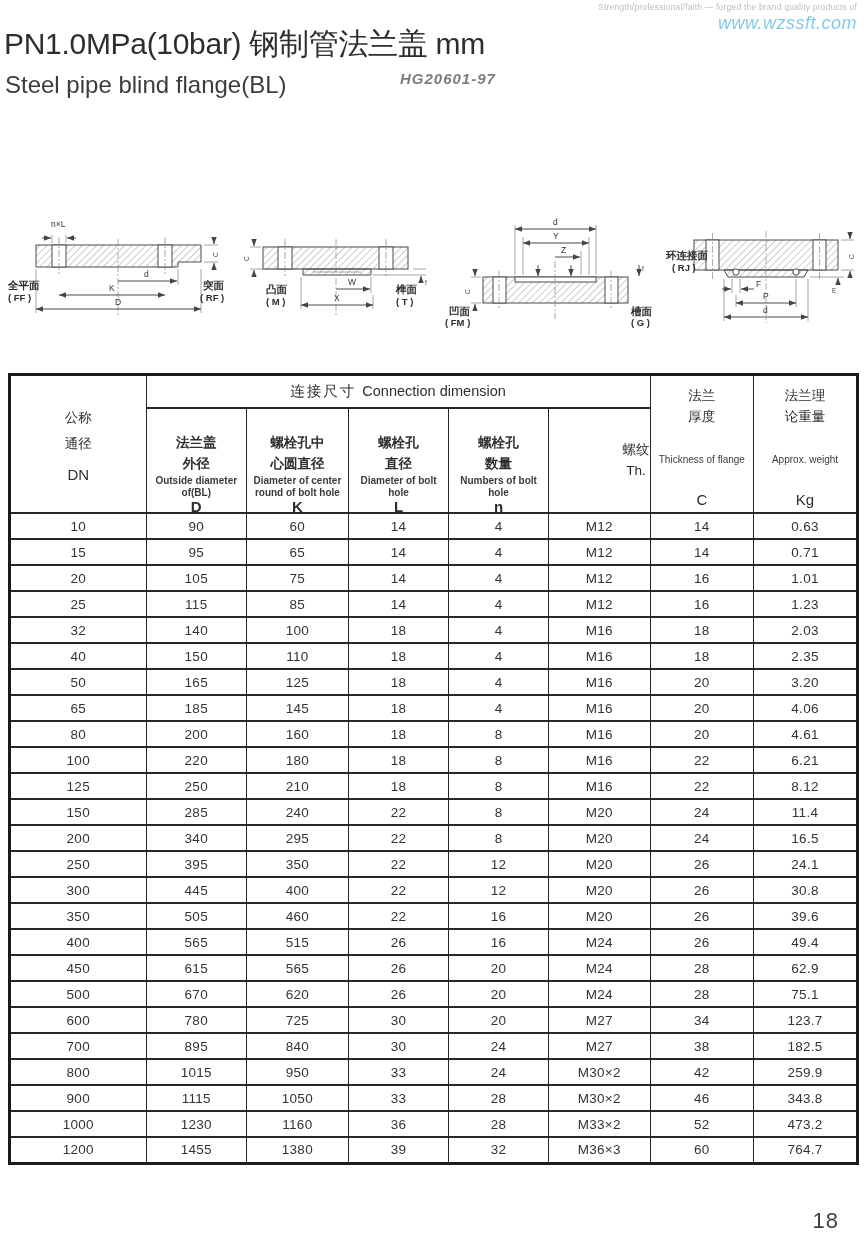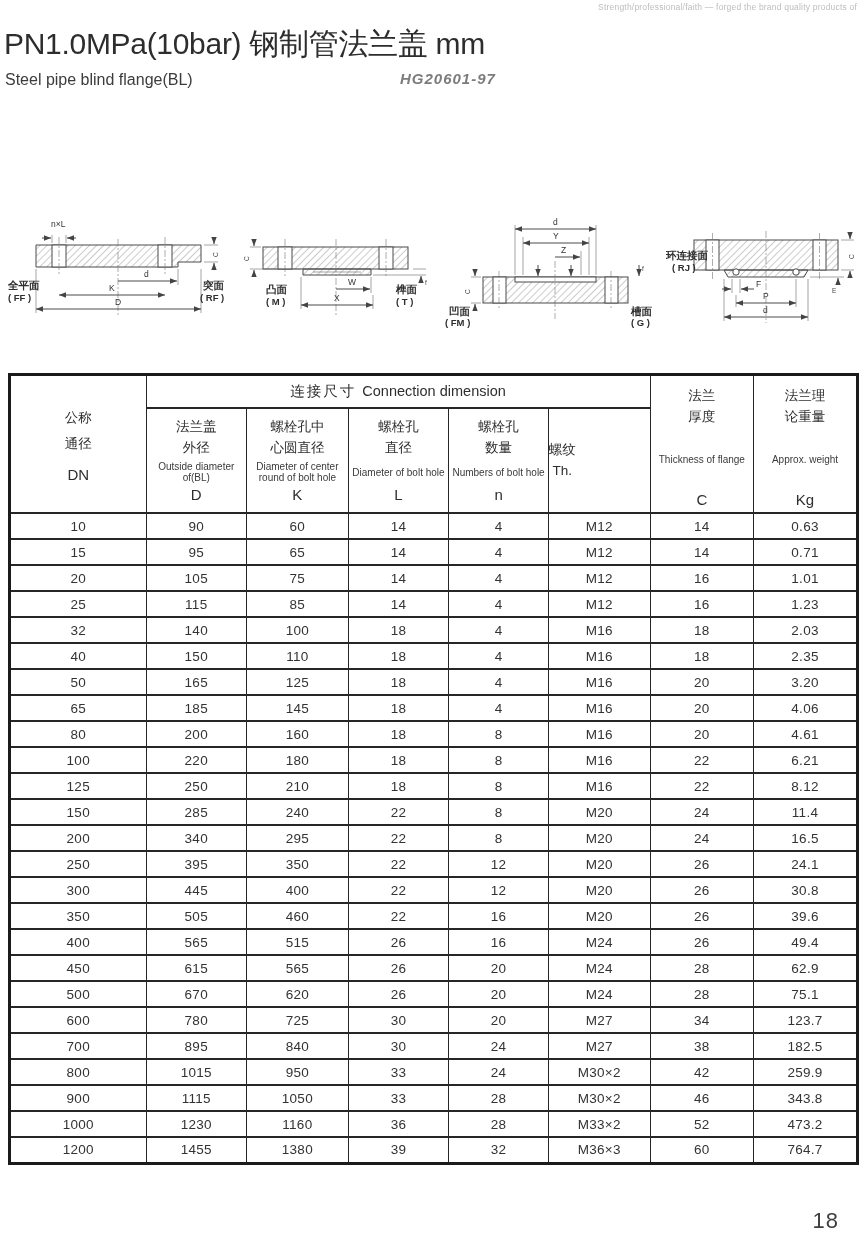--- a/index.html
+++ b/index.html
@@ -8,21 +8,21 @@
     position:relative; width:867px; height:1251px; margin:0 auto;
     background:#ffffff; overflow:hidden;
     font-family:"Liberation Sans","DejaVu Sans",sans-serif; color:#333;
   }
   
   .topbar { position:absolute; top:2px; right:10px; text-align:right; }
   .tagline { font-size:8.5px; color:#bdbdbd; letter-spacing:.2px; }
   .website { font-size:18px; font-style:italic; color:#85c9e8; margin-top:1px; letter-spacing:.5px; }
   
   .title { position:absolute; left:4px; top:24px; font-size:30px; font-weight:400; color:#2d2d2d; letter-spacing:-.3px; }
-  .subtitle { position:absolute; left:5px; top:71px; font-size:16px; color:#3c3c3c; }
+  .subtitle { position:absolute; left:5px; top:71px; font-size:24px; color:#3c3c3c; }
   .standard { position:absolute; left:400px; top:70px; font-size:15px; font-weight:700; font-style:italic; color:#7c7c7c; letter-spacing:1px; }
   
   .drawings { position:absolute; top:210px; left:6px; width:856px; height:122px; display:flex; }
   .drawings svg { display:block; }
   .dline { stroke:#4a4a4a; stroke-width:1; fill:none; }
   .thin  { stroke:#6a6a6a; stroke-width:.6; fill:none; }
   .cline { stroke:#777; stroke-width:.6; fill:none; stroke-dasharray:7 2 2 2; }
   .hbody { stroke:#4a4a4a; stroke-width:1; }
   .dimtx { font-size:8.5px; fill:#333; }
   .cnlbl { font-size:10.5px; font-weight:700; fill:#2e2e2e; }
@@ -33,38 +33,39 @@
   .spec th, .spec td {
     border:1px solid #262626; border-top-width:2px; border-bottom-width:2px;
     text-align:center; vertical-align:middle; font-weight:400; padding:0;
   }
   .spec { border:3px solid #1b1b1b; }
   .spec td { height:26px; font-size:13.5px; color:#333; letter-spacing:.3px; }
   .h-group th { height:33px; }
   .group-h { font-size:14.5px; color:#2e2e2e; }
   .group-h .gcn { letter-spacing:2px; margin-right:6px; }
   .h-sub th { height:101px; }
-  .stack { display:flex; flex-direction:column; justify-content:space-between; align-items:center; height:101px; padding:7px 1px 8px; }
+  .stack { display:flex; flex-direction:column; justify-content:space-between; align-items:center; height:101px; padding:23px 1px 8px;font-weight:bold; }
   .stack-tall { display:flex; flex-direction:column; justify-content:space-between; align-items:center; height:136px; padding:10px 1px 4px; }
   .stack-center { display:flex; flex-direction:column; justify-content:center; align-items:center; height:136px; gap:10px; }
-  .stack-mid { display:flex; flex-direction:column; justify-content:center; align-items:flex-start; height:78px; }
+  .stack-mid { display:flex; flex-direction:column; justify-content:center; align-items:flex-end; height:78px; }
   .cn  { font-size:13.5px; line-height:1.55; white-space:pre-line; color:#2e2e2e; }
   .cn2 { font-size:13.5px; line-height:1.9;  white-space:pre-line; color:#2e2e2e; }
   .en  { font-size:10px; line-height:1.18; color:#3a3a3a; }
   .sym { font-size:15px; color:#2e2e2e; }
   
   .pagenum { position:absolute; top:1208px; right:28px; font-size:22px; color:#3f3f3f; letter-spacing:1px; }
 </style>
 </head>
 <body>
 
 <div class="page">
 
   <div class="topbar">
     <div class="tagline">Strength/professional/faith — forged the brand quality products of</div>
+    <div class="website">www.wzssft.com</div>
   </div>
 
   <div class="title">PN1.0MPa(10bar) 钢制管法兰盖  mm</div>
   <div class="subtitle">Steel pipe blind flange(BL)</div>
   <div class="standard">HG20601-97</div>
 
   <div class="drawings">
 
     <svg width="222" height="122" viewBox="0 0 222 112">
       <defs>

